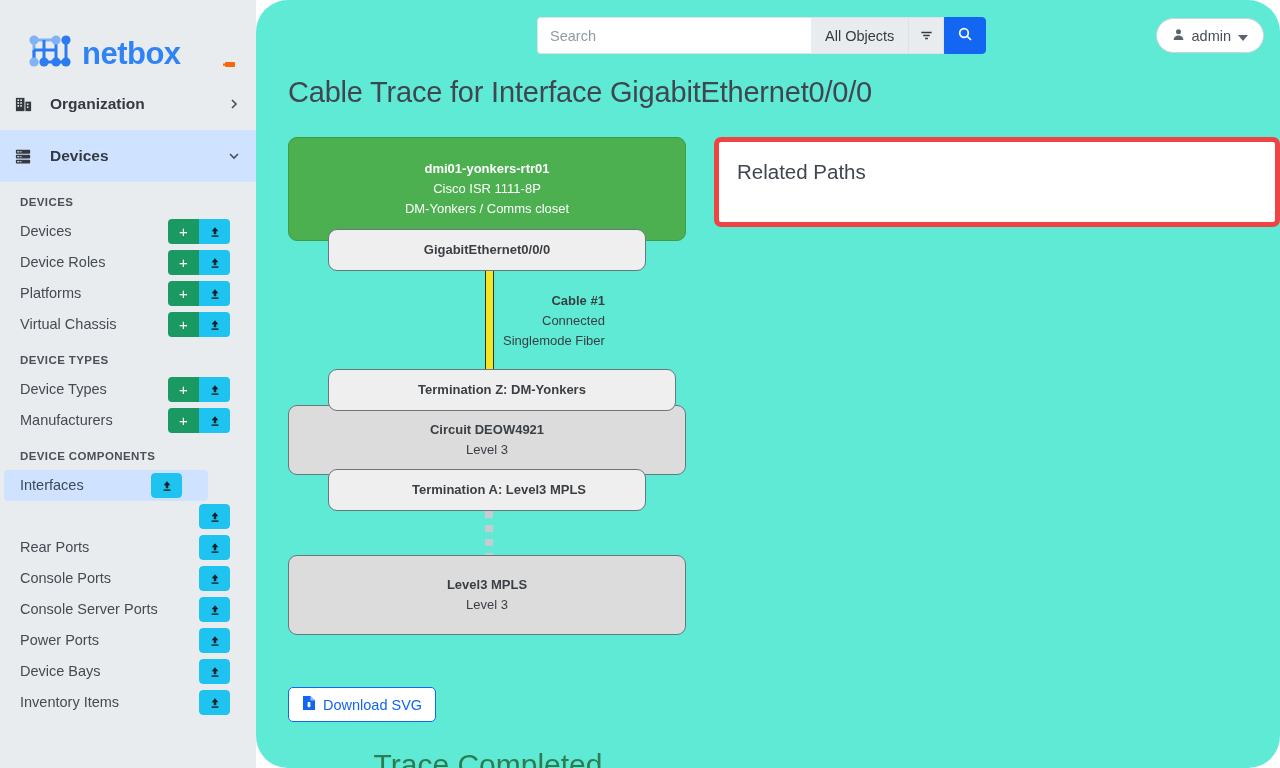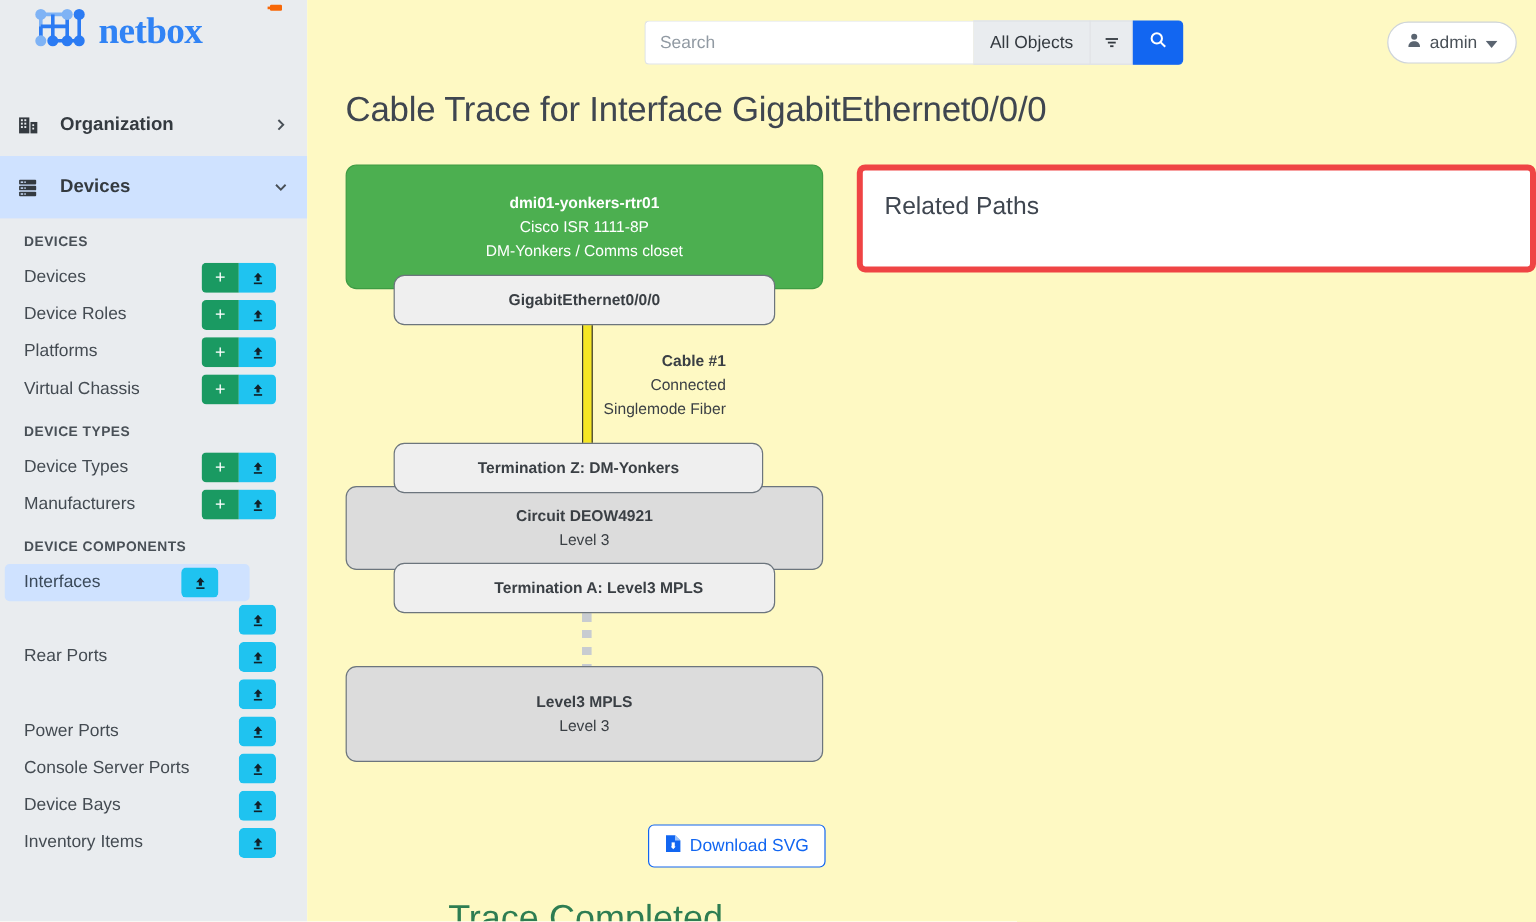--- a/index.html
+++ b/index.html
@@ -14,23 +14,22 @@
 
   
   #sidebar {
     width: 256px; height: 768px;
     background: #e9ecef;
     flex: 0 0 256px;
     overflow: hidden;
     position: relative;
   }
   .brand {
-    height: 78px; display: flex; align-items: flex-start;
+    height: 78px; display: flex; align-items: flex-end;
     padding: 0 18px 0 22px;
-    font-family: Liberation Serif, serif;
   }
   .brand-logo { display: flex; align-items: center; gap: 2px; }
   .brand-wordmark {
     font-size: 31px; font-weight: 700; color: #3083f5;
     letter-spacing: -0.5px; line-height: 1; margin-left: 4px;
   }
   .pin-icon { margin-left: auto; color: #f76707; }
 
   .nav-group {
     display: flex; align-items: center;
@@ -74,21 +73,21 @@
     font-size: 15px; font-weight: 400; cursor: pointer;
   }
   .btn-import {
     background: #1fc3f0; color: #0b1c22; width: 31px;
     display: flex; align-items: center; justify-content: center;
     cursor: pointer;
   }
   .btn-import.solo { border-radius: 4px; }
 
   
-  #main { flex: 1; height: 768px; background: #fef9c3; position: relative; overflow: hidden; }
+  #main { flex: 1; height: 768px; background: #5eead4; position: relative; overflow: hidden; border-radius: 32px; }
 
   .topbar {
     height: 70px; display: flex; align-items: center;
     padding: 0 16px; position: relative;
   }
   .search-wrap {
     position: absolute; left: 281px; top: 17px;
     display: flex; height: 37px; align-items: stretch;
   }
   .search-input {
@@ -146,21 +145,21 @@
 
   .node-device {
     left: 0; top: 0; width: 398px; height: 104px;
     background: #4caf50; border-color: #3e9c43; color: #fff;
   }
   .node-term {
     background: #efefef; border-color: #6c757d; color: #3a3f44;
     height: 42px; z-index: 3;
   }
   .node-iface { left: 40px; top: 92px; width: 318px; }
-  .node-termz  { left: 40px; top: 232px; width: 308px; }
+  .node-termz  { left: 40px; top: 232px; width: 348px; }
   .node-terma  { left: 40px; top: 332px; width: 318px; padding-left: 24px; }
 
   .node-circuit {
     left: 0; top: 268px; width: 398px; height: 70px;
     background: #dcdcdc; border-color: #6c757d; color: #3a3f44;
     z-index: 1;
   }
   .node-provider {
     left: 0; top: 418px; width: 398px; height: 80px;
     background: #dcdcdc; border-color: #6c757d; color: #3a3f44;
@@ -181,21 +180,21 @@
   .cable-label .cl-line  { font-size: 13px; font-weight: 400; line-height: 20px; }
 
   .dotted-link {
     position: absolute; left: 197px; top: 374px;
     width: 8px; height: 44px;
     background: repeating-linear-gradient(
       to bottom, #c8ccd1 0 7px, transparent 7px 14px);
     z-index: 0;
   }
 
-  .dl-wrap { display: flex; justify-content: flex-end; margin-top: 10px; }
+  .dl-wrap { display: flex; justify-content: flex-start; margin-top: 10px; }
   .dl-btn {
     display: inline-flex; align-items: center; gap: 7px;
     border: 1px solid #1266f1; border-radius: 5px;
     background: #fff; color: #1266f1;
     font-size: 14.5px; padding: 7px 13px; cursor: pointer;
     font-family: "Liberation Sans", sans-serif;
   }
   .trace-status {
     text-align: center; color: #2e7d52;
     font-size: 30px; font-weight: 400; margin-top: 26px;
@@ -415,42 +414,43 @@
       <span class="btn-group">
         <span class="btn-import solo">
           <svg width="12" height="12" viewBox="0 0 14 14" fill="#10222b">
               <path d="M7 1.5 L11 6 H8.5 V9.5 H5.5 V6 H3 Z"></path>
               <rect x="3" y="11" width="8" height="1.6"></rect>
             </svg>
         </span>
       </span>
     </div>
     <div class="nav-row">
+      <span class="nr-label">Console Ports</span>
+      <span class="btn-group">
+        <span class="btn-import solo">
+          <svg width="12" height="12" viewBox="0 0 14 14" fill="#10222b">
+              <path d="M7 1.5 L11 6 H8.5 V9.5 H5.5 V6 H3 Z"></path>
+              <rect x="3" y="11" width="8" height="1.6"></rect>
+            </svg>
+        </span>
+      </span>
+    </div>
+    <div class="nav-row">
+      <span class="nr-label">Console Server Ports</span>
       <span class="btn-group">
         <span class="btn-import solo">
           <svg width="12" height="12" viewBox="0 0 14 14" fill="#10222b">
               <path d="M7 1.5 L11 6 H8.5 V9.5 H5.5 V6 H3 Z"></path>
               <rect x="3" y="11" width="8" height="1.6"></rect>
             </svg>
         </span>
       </span>
     </div>
     <div class="nav-row">
       <span class="nr-label">Power Ports</span>
-      <span class="btn-group">
-        <span class="btn-import solo">
-          <svg width="12" height="12" viewBox="0 0 14 14" fill="#10222b">
-              <path d="M7 1.5 L11 6 H8.5 V9.5 H5.5 V6 H3 Z"></path>
-              <rect x="3" y="11" width="8" height="1.6"></rect>
-            </svg>
-        </span>
-      </span>
-    </div>
-    <div class="nav-row">
-      <span class="nr-label">Console Server Ports</span>
       <span class="btn-group">
         <span class="btn-import solo">
           <svg width="12" height="12" viewBox="0 0 14 14" fill="#10222b">
               <path d="M7 1.5 L11 6 H8.5 V9.5 H5.5 V6 H3 Z"></path>
               <rect x="3" y="11" width="8" height="1.6"></rect>
             </svg>
         </span>
       </span>
     </div>
     <div class="nav-row">

